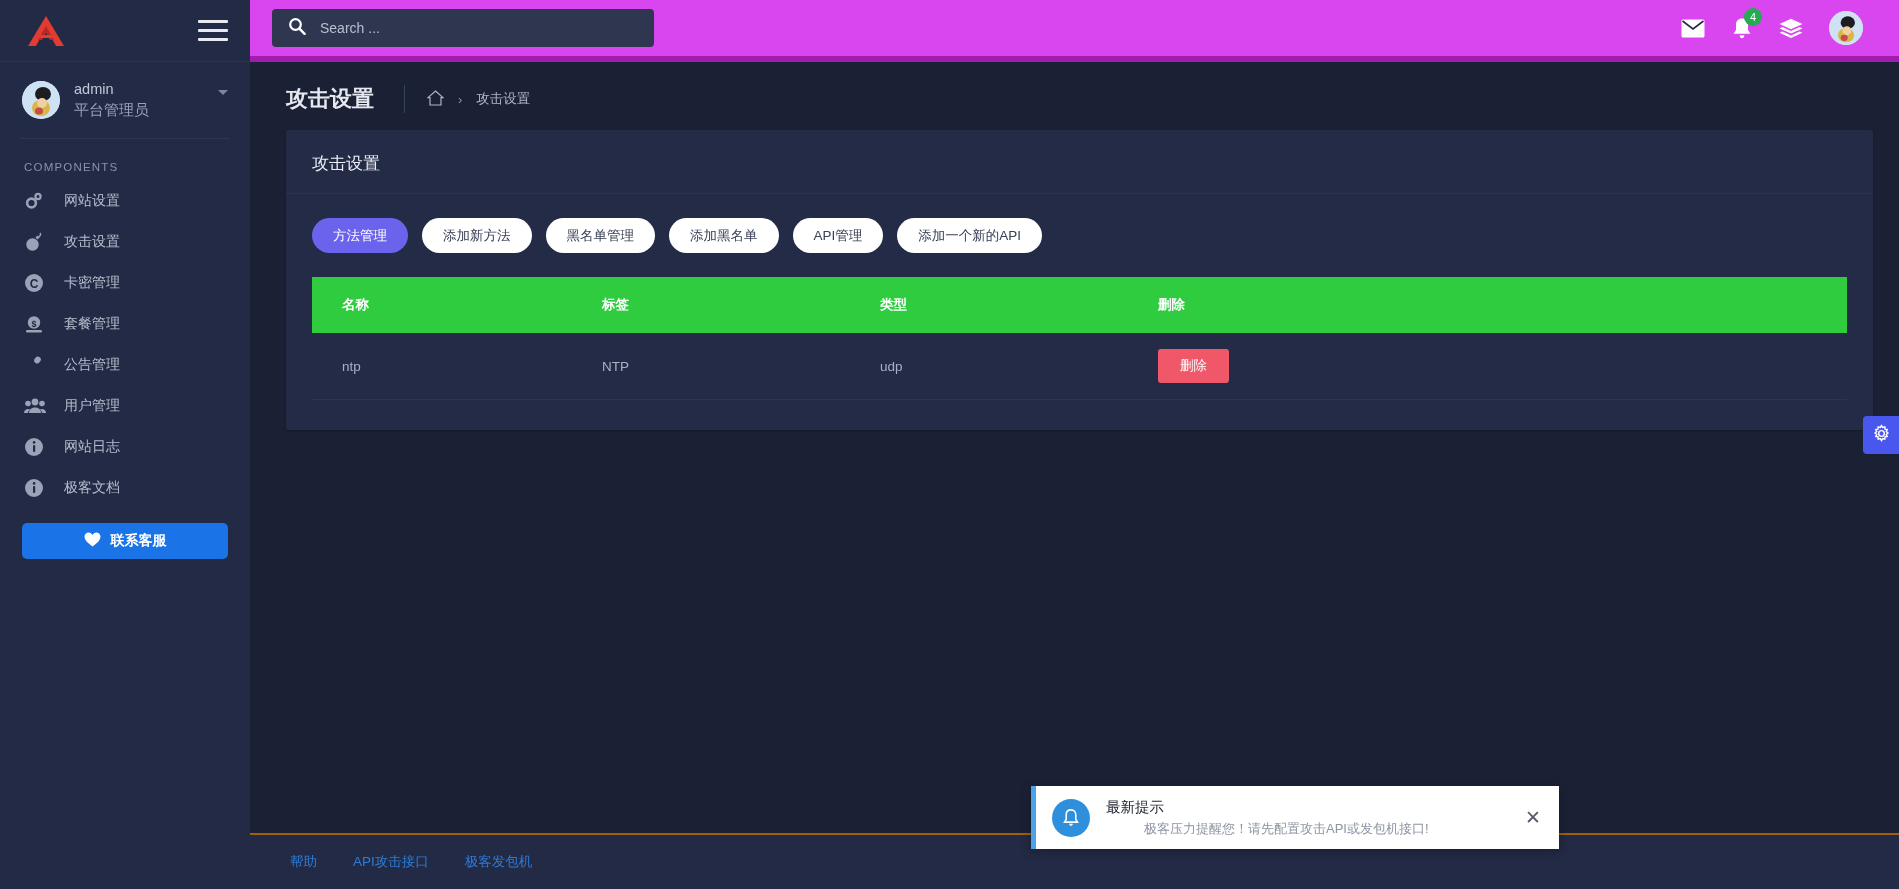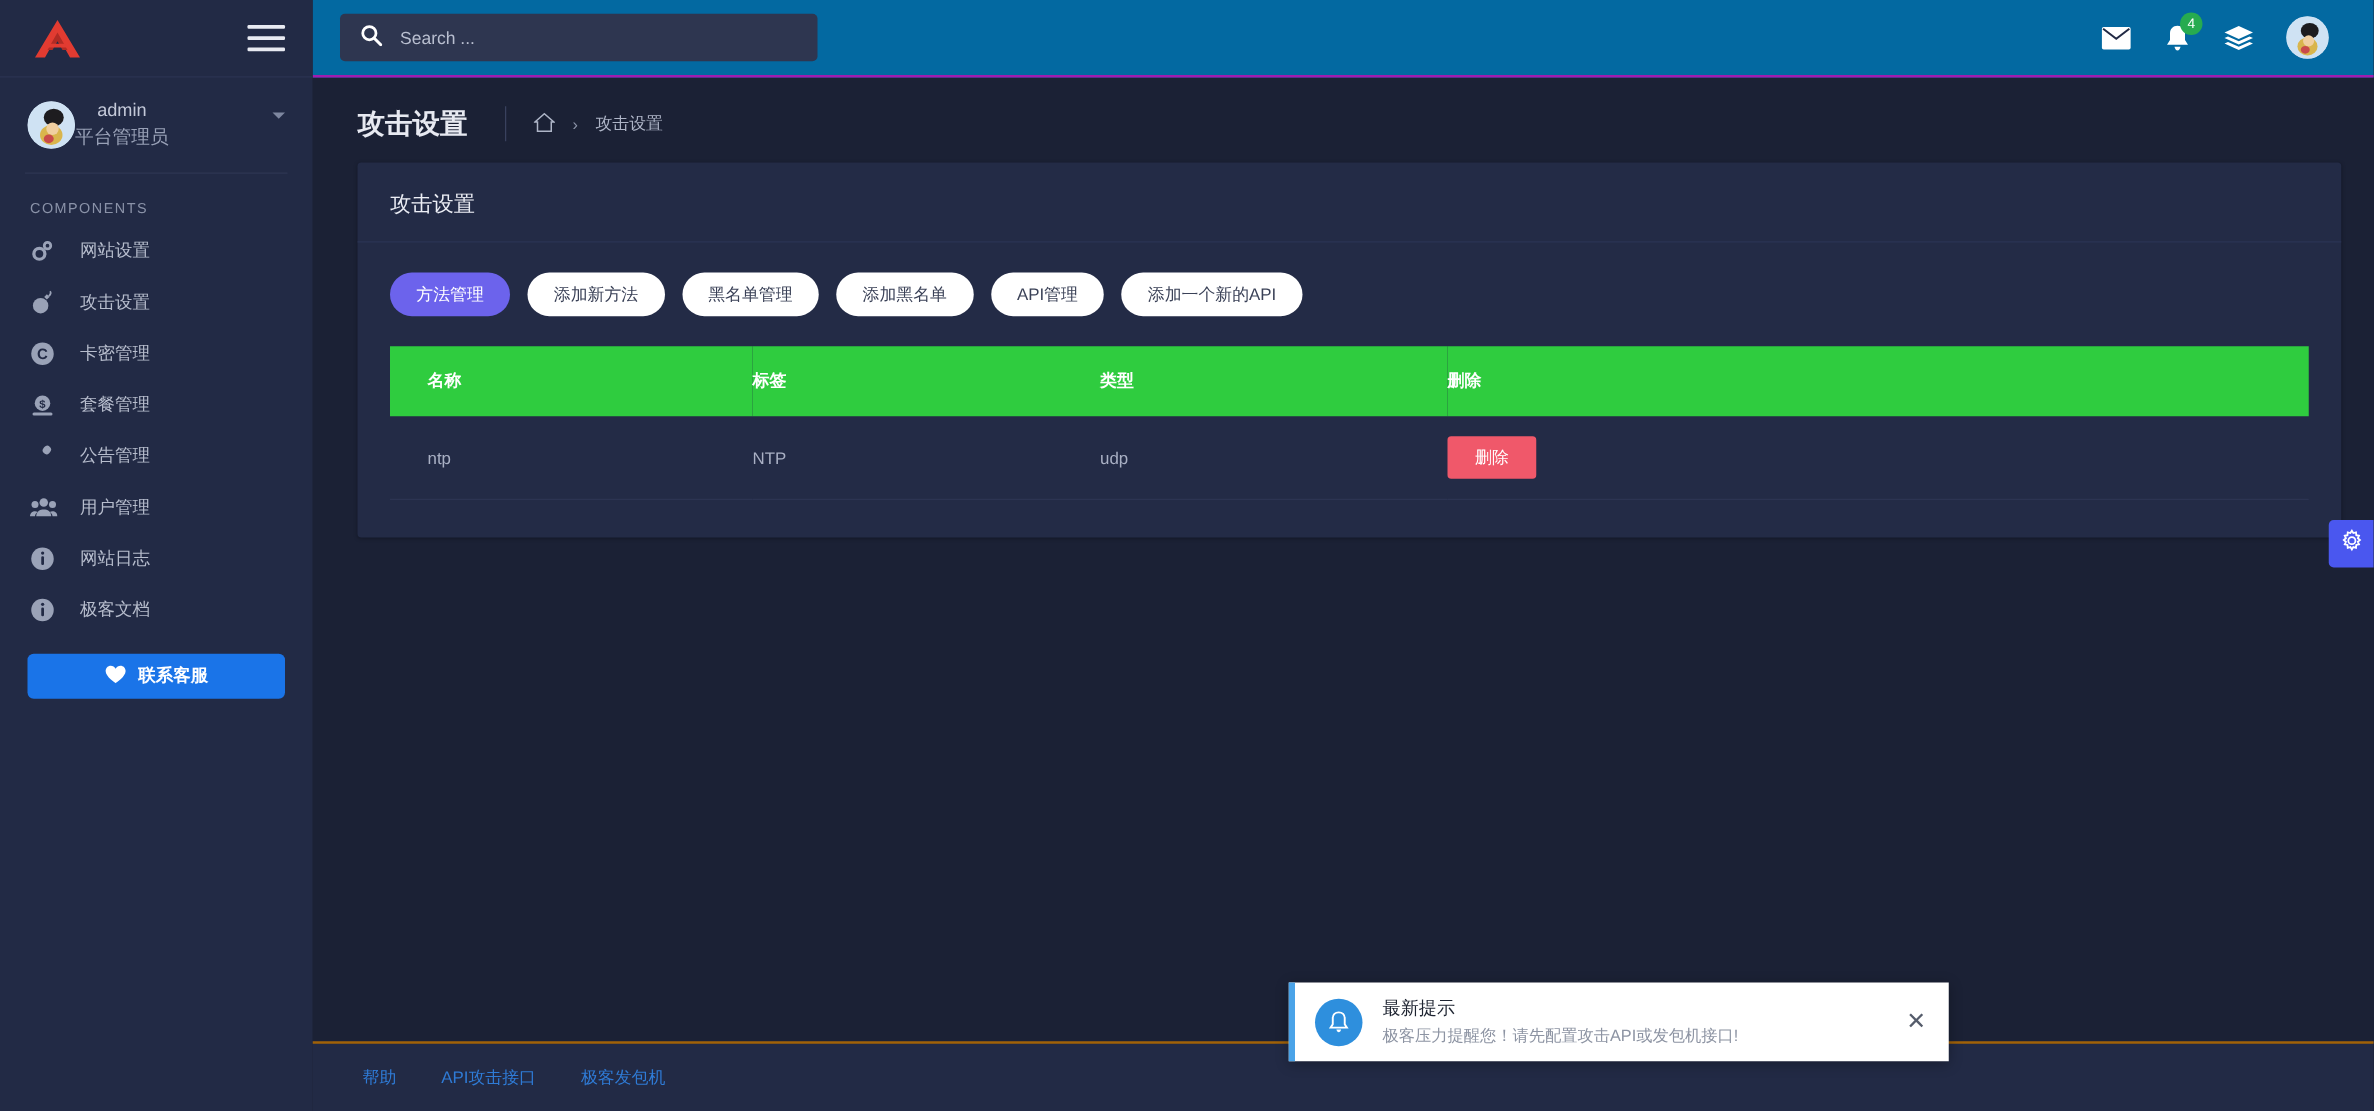--- a/index.html
+++ b/index.html
@@ -28,22 +28,22 @@
     padding: 0 18px;
     justify-content: space-between;
   }
   .brand-logo { width: 56px; display:flex; align-items:center; justify-content:center; }
   .hamburger { width: 34px; display: flex; flex-direction: column; gap: 6px; cursor: pointer; padding-right:4px;}
   .hamburger span { display:block; height: 3px; background: #e8eaf2; border-radius: 1px; }
 
   .profile {
     display: flex; align-items: center;
     padding: 18px 20px 16px 22px;
+    gap: 14px;
     position: relative;
-    text-align: center;
   }
   .avatar-sm {
     width: 38px; height: 38px; border-radius: 50%;
     background: #cfe2f3;
     flex: 0 0 38px;
     overflow: hidden; position: relative;
   }
   .prof-txt { line-height: 1.35; }
   .prof-name { color: #c3c8d8; font-size: 14.5px; }
   .prof-role { color: #98a0b6; font-size: 15px; }
@@ -79,23 +79,23 @@
   .support-btn {
     margin: 14px 22px 0 22px; height: 36px;
     background: #1a74e8; border-radius: 5px;
     display:flex; align-items:center; justify-content:center; gap:10px;
     color:#fff; font-size:14px; font-weight:600; cursor:pointer;
   }
 
   
   .main { flex: 1 1 auto; min-width: 0; position: relative; background: #1b2135; }
   .topbar {
-    height: 62px; background: #0369a1;
+    height: 62px; background: #d946ef;
     display: flex; align-items: center; padding: 0 20px 0 22px;
-    border-bottom: 2px solid #a21caf;
+    border-bottom: 6px solid #a21caf;
   }
   .search-box {
     width: 382px; height: 38px; border-radius: 4px;
     background: #2e3650;
     display: flex; align-items: center; gap: 14px;
     padding: 0 16px;
   }
   .search-box input {
     background: transparent; border: 0; outline: 0;
     color: #e4e7ef; font-size: 14px; font-family: inherit; width: 100%;
@@ -189,21 +189,21 @@
     display: flex; align-items: center; padding: 0 14px 0 16px; gap: 16px;
     z-index: 40;
   }
   .toast-ico {
     width: 38px; height: 38px; border-radius: 50%;
     background: #2e8fdd; flex: 0 0 38px;
     display:flex; align-items:center; justify-content:center;
   }
   .toast-txt { line-height: 1.5; }
   .toast-title { color: #1d2330; font-size: 14.5px; font-weight: 400; }
-  .toast-msg { color: #8d94a3; font-size: 13px; }
+  .toast-msg { color: #8d94a3; font-size: 13px; margin-left: 38px; }
   .toast-close { margin-left: auto; color: #555c6b; font-size: 19px; cursor:pointer; padding: 0 4px;}
 </style>
 </head>
 <body>
 
 <div class="app">
 
   <aside class="sidebar">
 
     <div class="brand-row">

